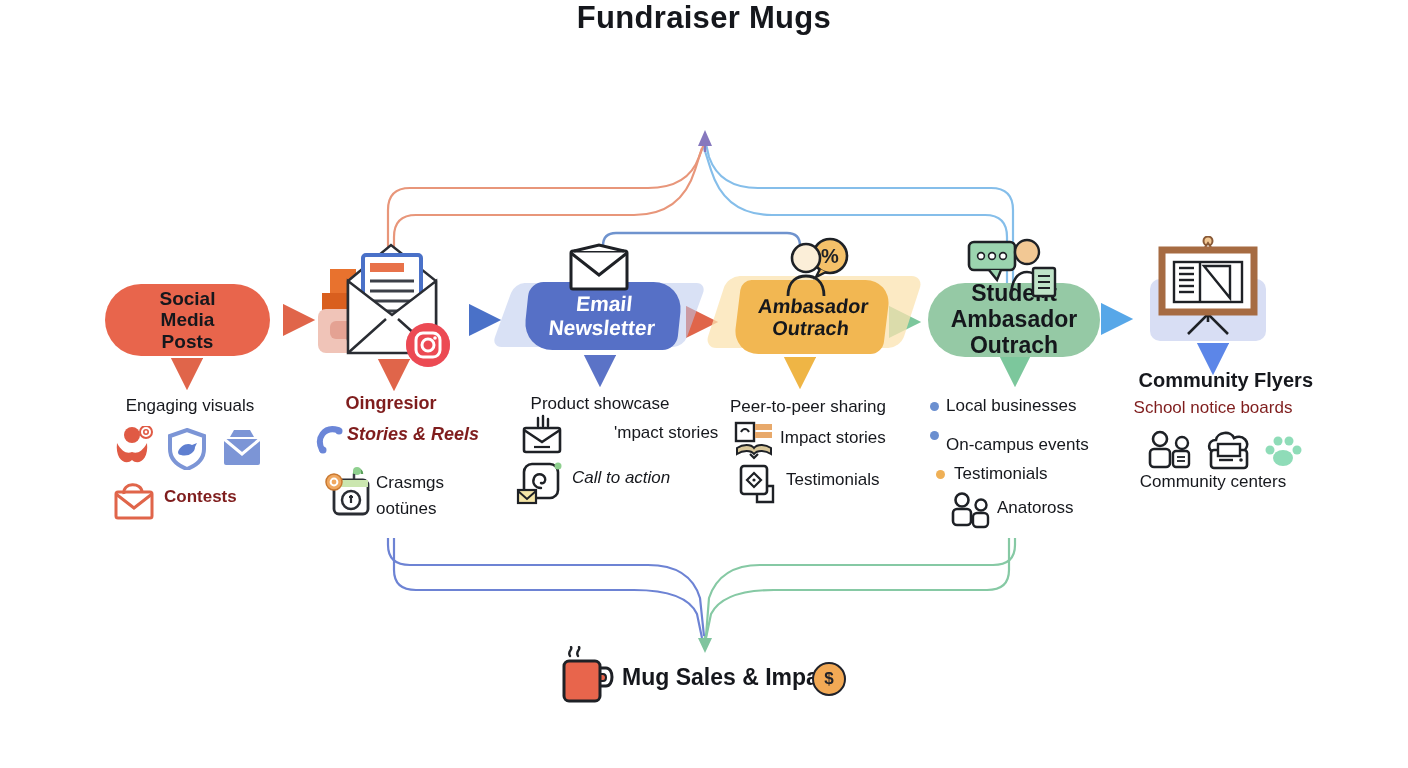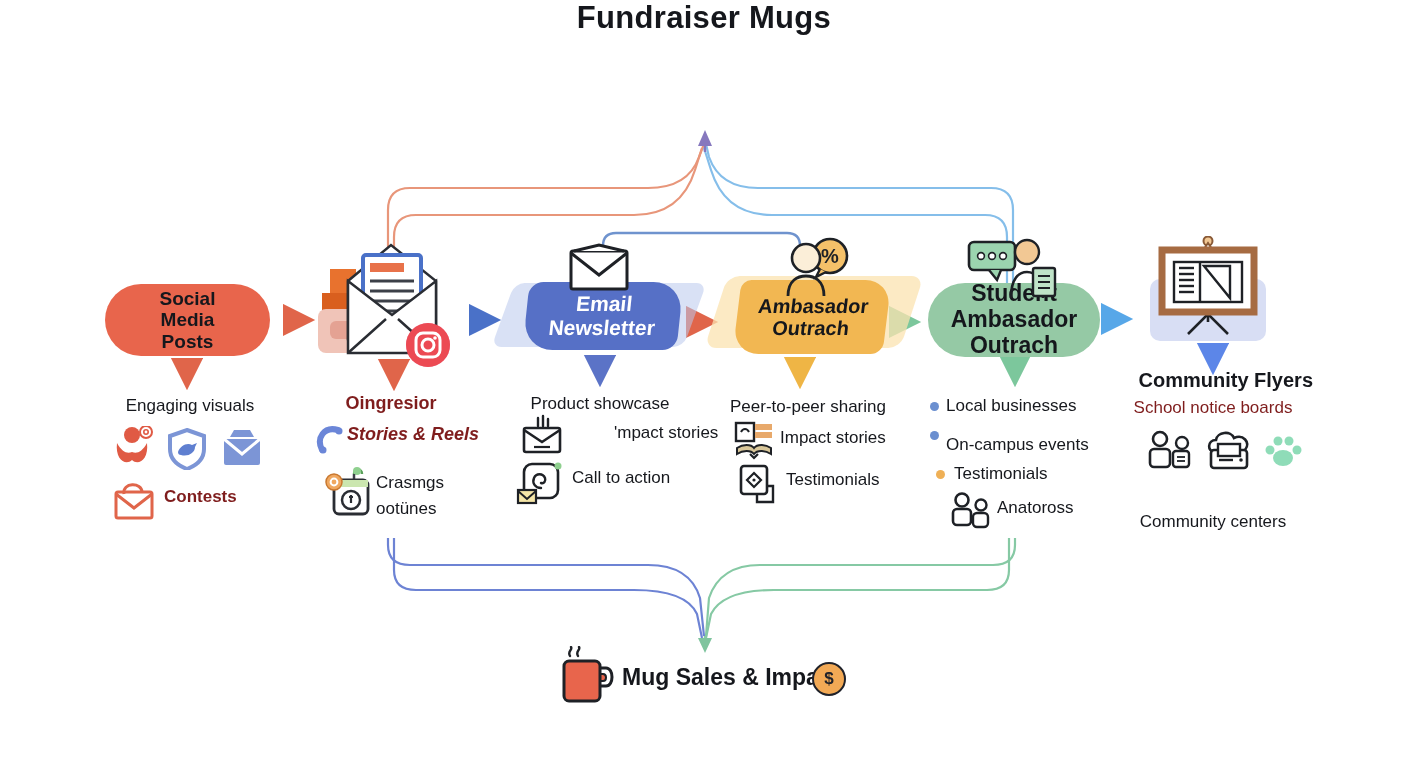--- a/index.html
+++ b/index.html
@@ -177,21 +177,21 @@
   </svg>
   <div class="abs h-label" style="left:568px;top:423px;margin-left:46px;">'mpact stories</div>
 
   <svg class="abs" style="left:516px;top:458px" width="48" height="48" viewBox="0 0 48 48">
     <rect x="8" y="6" width="34" height="34" rx="8" fill="#fff" stroke="#1e2126" stroke-width="2.6"></rect>
     <path d="M25 30 C19 30 16 25 18 20 C20 15 27 15 29 20 C30 23 28 26 25 25" fill="none" stroke="#1e2126" stroke-width="2.4" stroke-linecap="round"></path>
     <circle cx="42" cy="8" r="3.5" fill="#8FD08F"></circle>
     <rect x="2" y="32" width="18" height="13" fill="#F5E6A8" stroke="#1e2126" stroke-width="2.2"></rect>
     <path d="M2 33 L11 41 L20 33" fill="none" stroke="#1e2126" stroke-width="2"></path>
   </svg>
-  <div class="abs h-label" style="left:572px;top:468px;">Call to action</div>
+  <div class="abs h-label" style="left:572px;top:468px;font-style:italic;">Call to action</div>
 
   <div class="abs shadow-amb"></div>
   <div class="abs node node-amb preline">Ambasador
 Outrach</div>
   <svg class="abs" style="left:778px;top:236px" width="74" height="62" viewBox="0 0 74 62">
     <circle cx="52" cy="20" r="17" fill="#F5C169" stroke="#1e2126" stroke-width="2.6"></circle>
     <path d="M42 33 L38 41 L48 36" fill="#F5C169" stroke="#1e2126" stroke-width="2.4"></path>
     <text x="52" y="27" text-anchor="middle" font-size="20" font-weight="bold" fill="#1e2126">%</text>
     <circle cx="28" cy="22" r="14" fill="#FBEED8" stroke="#1e2126" stroke-width="2.6"></circle>
     <path d="M10 60 C10 44 20 40 28 40 C36 40 46 44 46 60" fill="none" stroke="#1e2126" stroke-width="2.8"></path>
@@ -284,21 +284,21 @@
     <line x1="16" y1="32" x2="30" y2="32" stroke="#1e2126" stroke-width="2.4"></line>
     <circle cx="38" cy="32" r="1.8" fill="#1e2126"></circle>
   </svg>
   <svg class="abs" style="left:1262px;top:432px" width="42" height="40" viewBox="0 0 42 40">
     <ellipse cx="21" cy="26" rx="10" ry="8" fill="#8FDCB8"></ellipse>
     <circle cx="8" cy="18" r="4.5" fill="#8FDCB8"></circle>
     <circle cx="16" cy="9" r="4.5" fill="#8FDCB8"></circle>
     <circle cx="27" cy="9" r="4.5" fill="#8FDCB8"></circle>
     <circle cx="35" cy="18" r="4.5" fill="#8FDCB8"></circle>
   </svg>
-  <div class="abs h-label" style="left:1113px;top:512px;width:200px;text-align:center;">Community centers</div>
+  <div class="abs h-label" style="left:1113px;top:472px;width:200px;text-align:center;">Community centers</div>
 
   <svg class="abs" style="left:556px;top:646px" width="62" height="58" viewBox="0 0 62 58">
     <path d="M14 10 C11 5 17 4 15 1 M22 10 C19 5 25 4 23 1" fill="none" stroke="#1e2126" stroke-width="2.4" stroke-linecap="round"></path>
     <path d="M42 22 L50 22 C58 22 58 40 50 40 L42 40" fill="#fff" stroke="#1e2126" stroke-width="3"></path>
     <path d="M42 28 L47 28 C51 28 51 35 47 35 L42 35" fill="#E8654C" stroke="#1e2126" stroke-width="2"></path>
     <rect x="8" y="15" width="36" height="40" rx="5" fill="#E8654C" stroke="#1e2126" stroke-width="3"></rect>
   </svg>
   <div class="abs footer-label" style="left:622px;top:664px;">Mug Sales &amp; Impact</div>
   <div class="abs dollar" style="left:812px;top:662px;">$</div>
 

